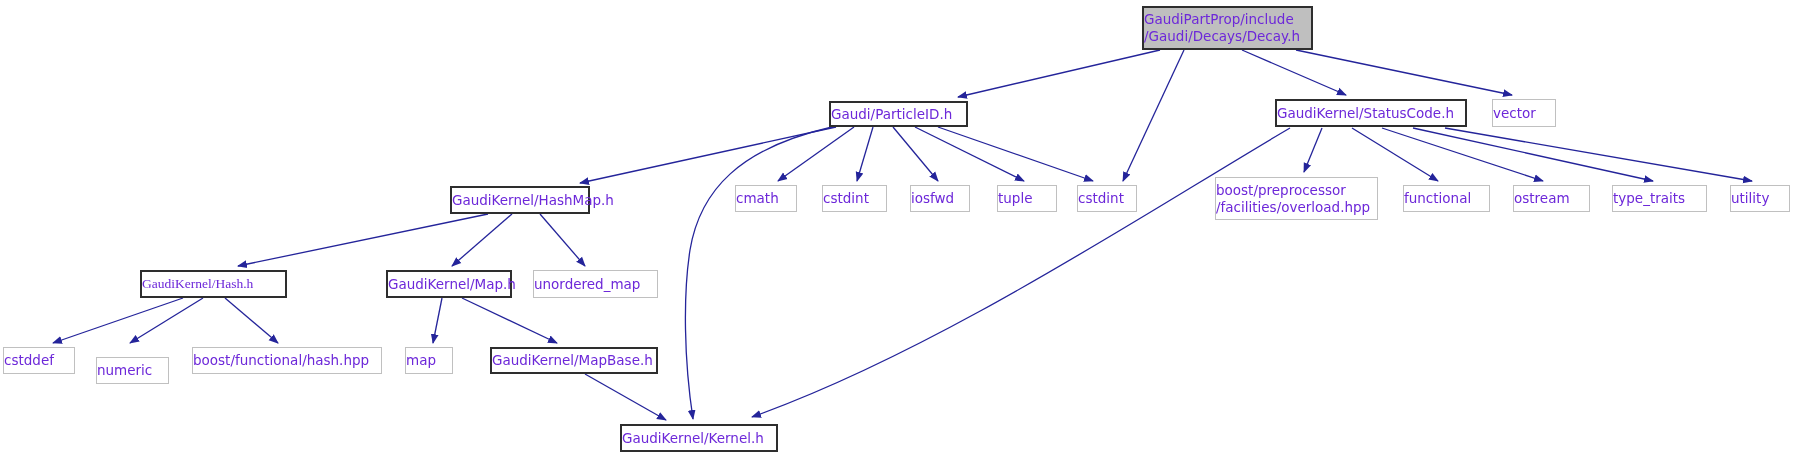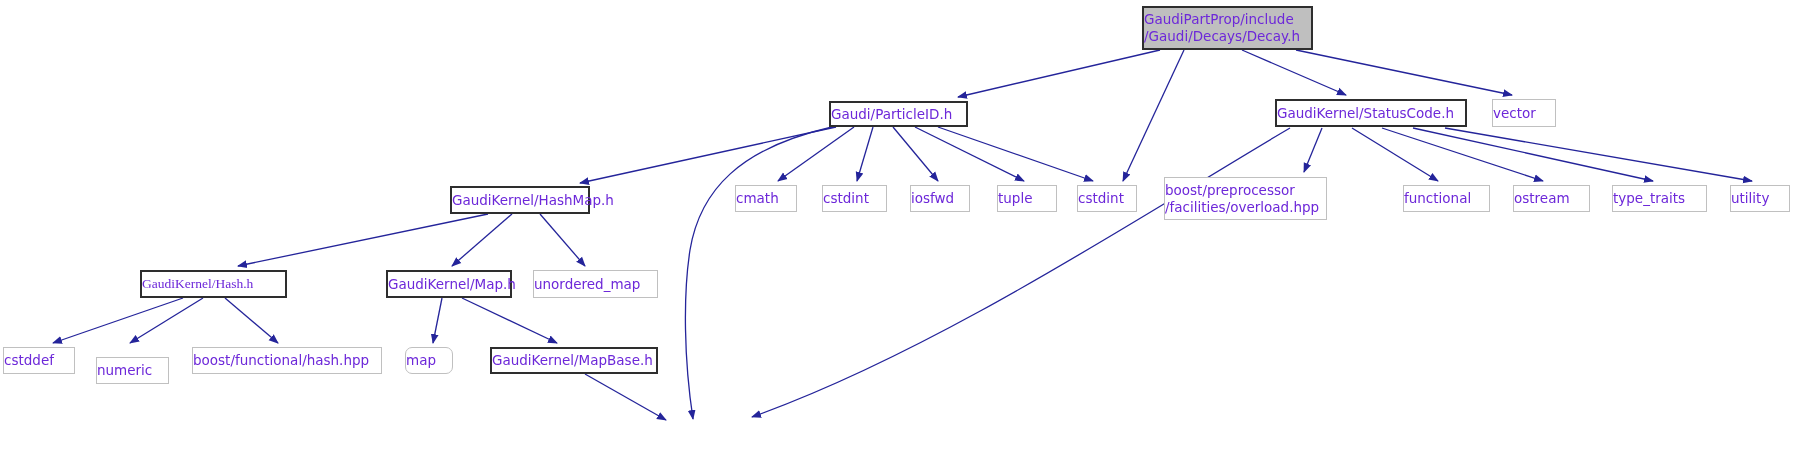--- a/index.html
+++ b/index.html
@@ -92,21 +92,21 @@
   </div>
   <div class="node light" style="left:910px;top:185px;width:60px;height:27px;">
     <span>iosfwd</span>
   </div>
   <div class="node light" style="left:997px;top:185px;width:60px;height:27px;">
     <span>tuple</span>
   </div>
   <div class="node light" style="left:1077px;top:185px;width:60px;height:27px;">
     <span>cstdint</span>
   </div>
-  <div class="node light" style="left:1164px;top:177px;width:163px;height:43px;">
+  <div class="node light" style="left:1215px;top:177px;width:163px;height:43px;">
     <span>boost/preprocessor</span>
     <span>/facilities/overload.hpp</span>
   </div>
   <div class="node light" style="left:1403px;top:185px;width:87px;height:27px;">
     <span>functional</span>
   </div>
   <div class="node light" style="left:1513px;top:185px;width:77px;height:27px;">
     <span>ostream</span>
   </div>
   <div class="node light" style="left:1612px;top:185px;width:95px;height:27px;">
@@ -128,21 +128,24 @@
 
   <div class="node light" style="left:3px;top:347px;width:72px;height:27px;">
     <span>cstddef</span>
   </div>
   <div class="node light" style="left:96px;top:347px;width:73px;height:27px;margin-top:10px;">
     <span>numeric</span>
   </div>
   <div class="node light" style="left:192px;top:347px;width:190px;height:27px;">
     <span>boost/functional/hash.hpp</span>
   </div>
-  <div class="node light" style="left:405px;top:347px;width:48px;height:27px;border-radius:7px;">
+  <div class="node light" style="left:405px;top:347px;width:48px;height:27px;">
     <span>map</span>
   </div>
   <div class="node dark" style="left:490px;top:347px;width:168px;height:27px;">
     <span>GaudiKernel/MapBase.h</span>
   </div>
 
+  <div class="node dark" style="left:620px;top:424px;width:158px;height:28px;">
+    <span>GaudiKernel/Kernel.h</span>
+  </div>
 
 </div>
 
 </body></html>

